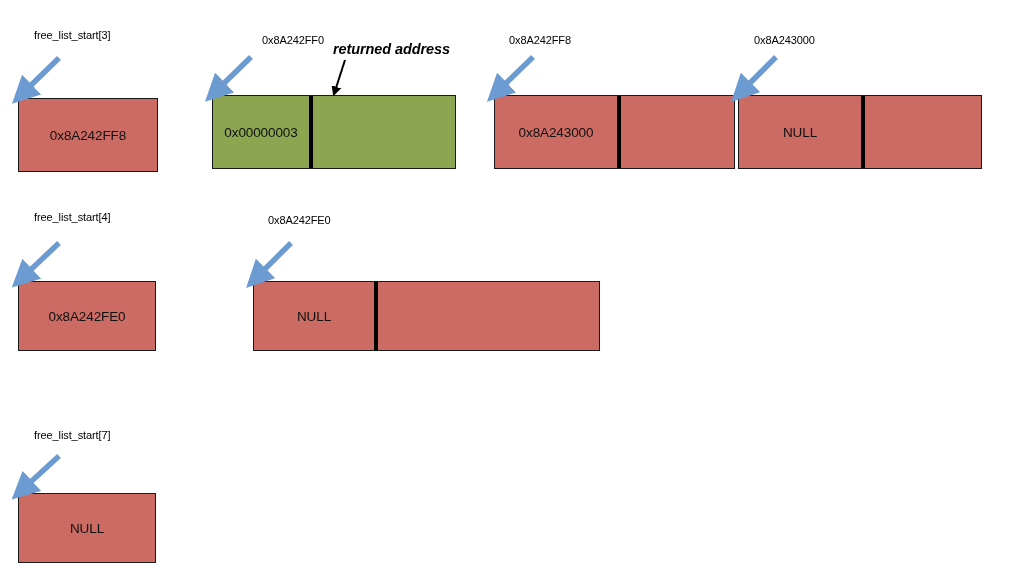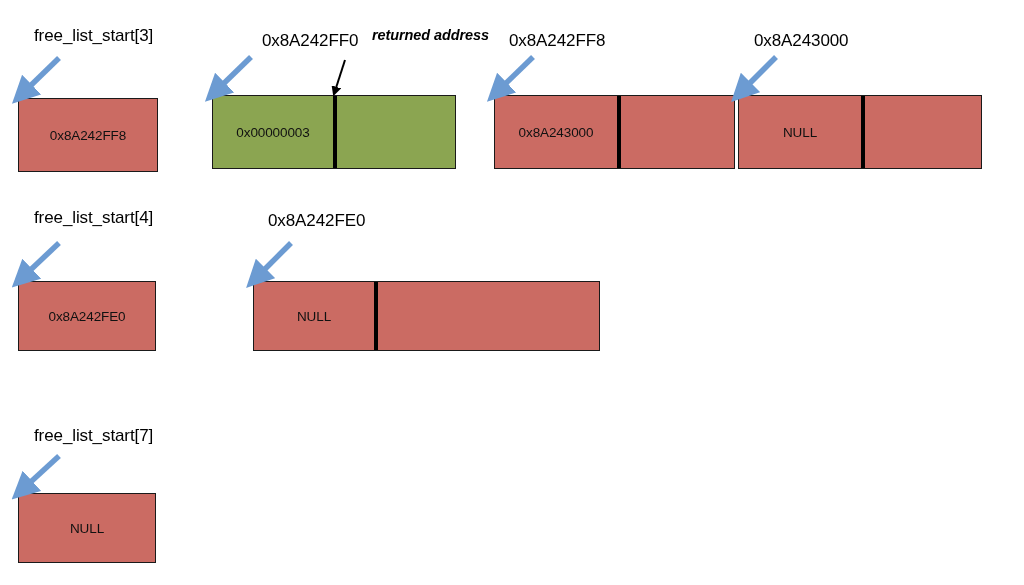--- a/index.html
+++ b/index.html
@@ -10,21 +10,21 @@
   #canvas {
     position: relative;
     width: 1024px;
     height: 585px;
     background: #ffffff;
     font-family: "Liberation Sans", sans-serif;
     overflow: hidden;
   }
   .label {
     position: absolute;
-    font-size: 17px;
+    font-size: 11px;
     color: #000000;
     white-space: nowrap;
     line-height: 17px;
     letter-spacing: -0.1px;
   }
   .label.italic {
     font-style: italic;
     font-weight: bold;
     font-size: 14.5px;
   }
@@ -64,24 +64,24 @@
 <div id="canvas">
 
   <div class="label" style="left:34px; top:27px;">free_list_start[3]</div>
 
   <div class="block red" style="left:18px; top:98px; width:140px; height:74px;">
     <div class="cell" style="flex:1;">0x8A242FF8</div>
   </div>
 
   <div class="label" style="left:228px; top:32px;margin-left:34px;">0x8A242FF0</div>
 
-  <div class="label italic" style="left:333px; top:27px;margin-left:39px;">returned address</div>
+  <div class="label italic" style="left:333px; top:41px;">returned address</div>
 
   <div class="block green" style="left:212px; top:95px; width:244px; height:74px;">
-    <div class="cell" style="width:120px;">0x00000003</div>
+    <div class="cell" style="width:96px;">0x00000003</div>
     <div class="cell" style="flex:1;"></div>
   </div>
 
   <div class="label" style="left:509px; top:32px;">0x8A242FF8</div>
 
   <div class="block red" style="left:494px; top:95px; width:241px; height:74px;">
     <div class="cell" style="width:122px;">0x8A243000</div>
     <div class="cell" style="flex:1;"></div>
   </div>
 

